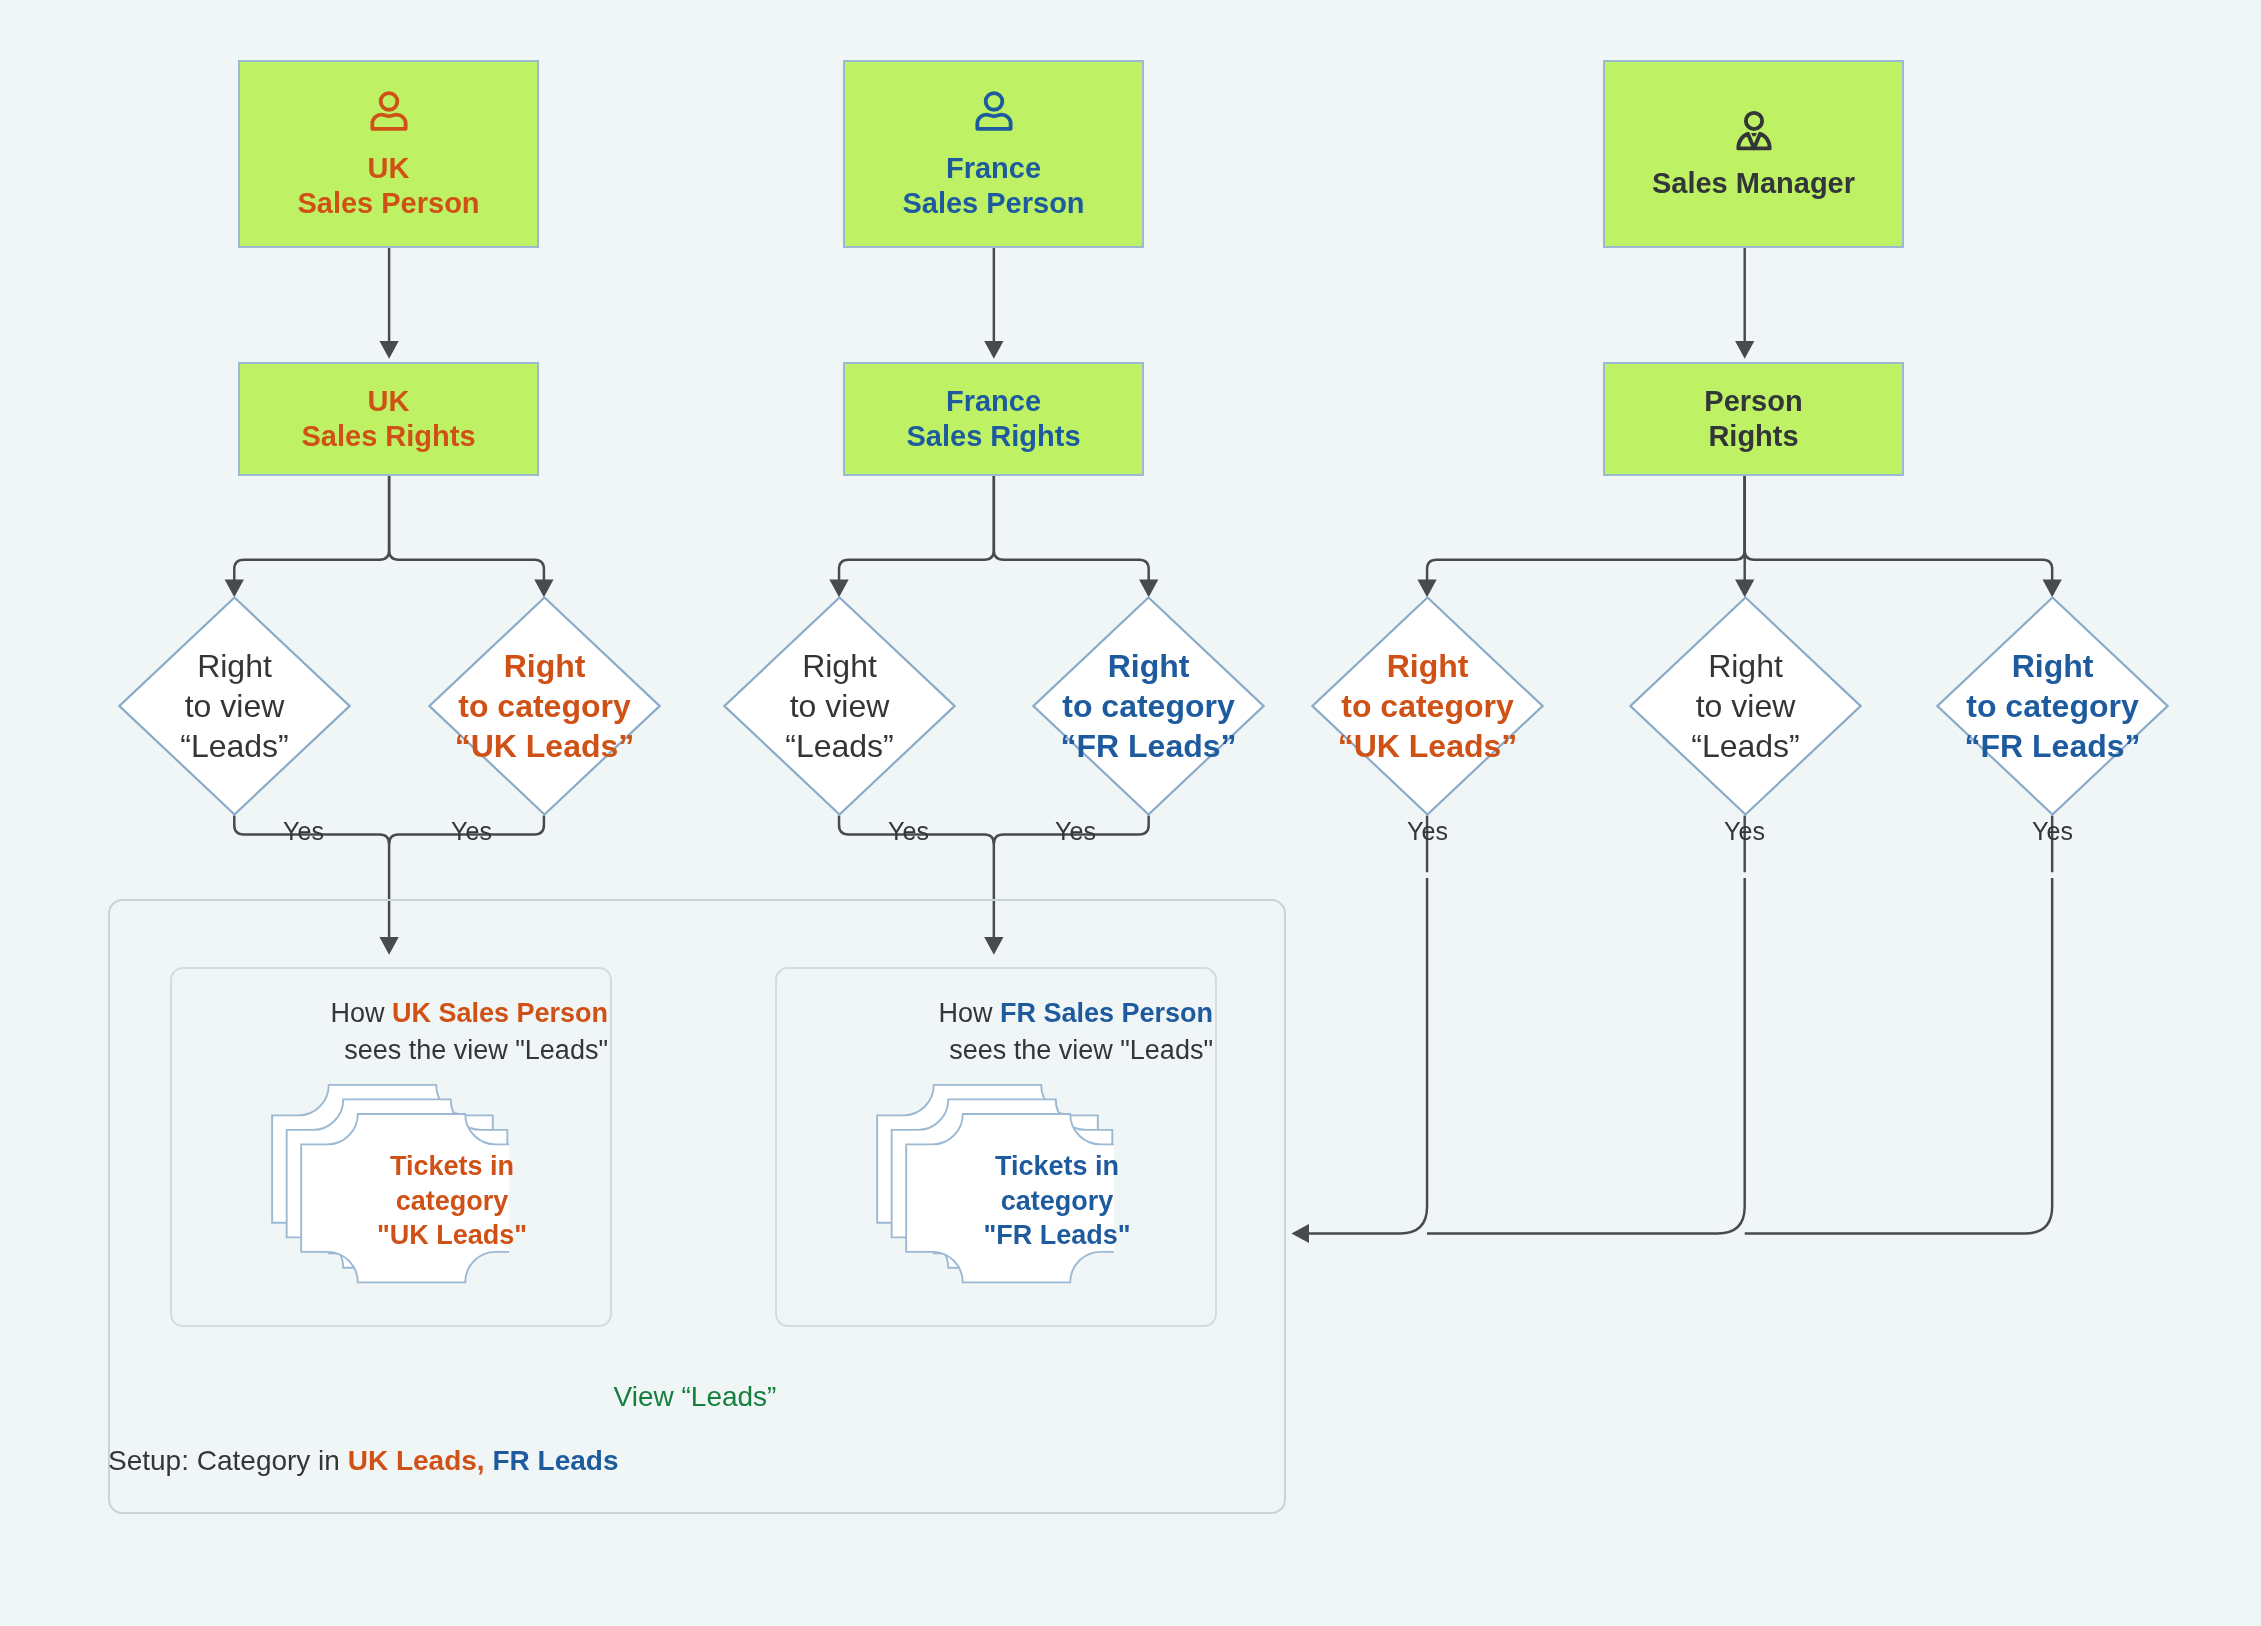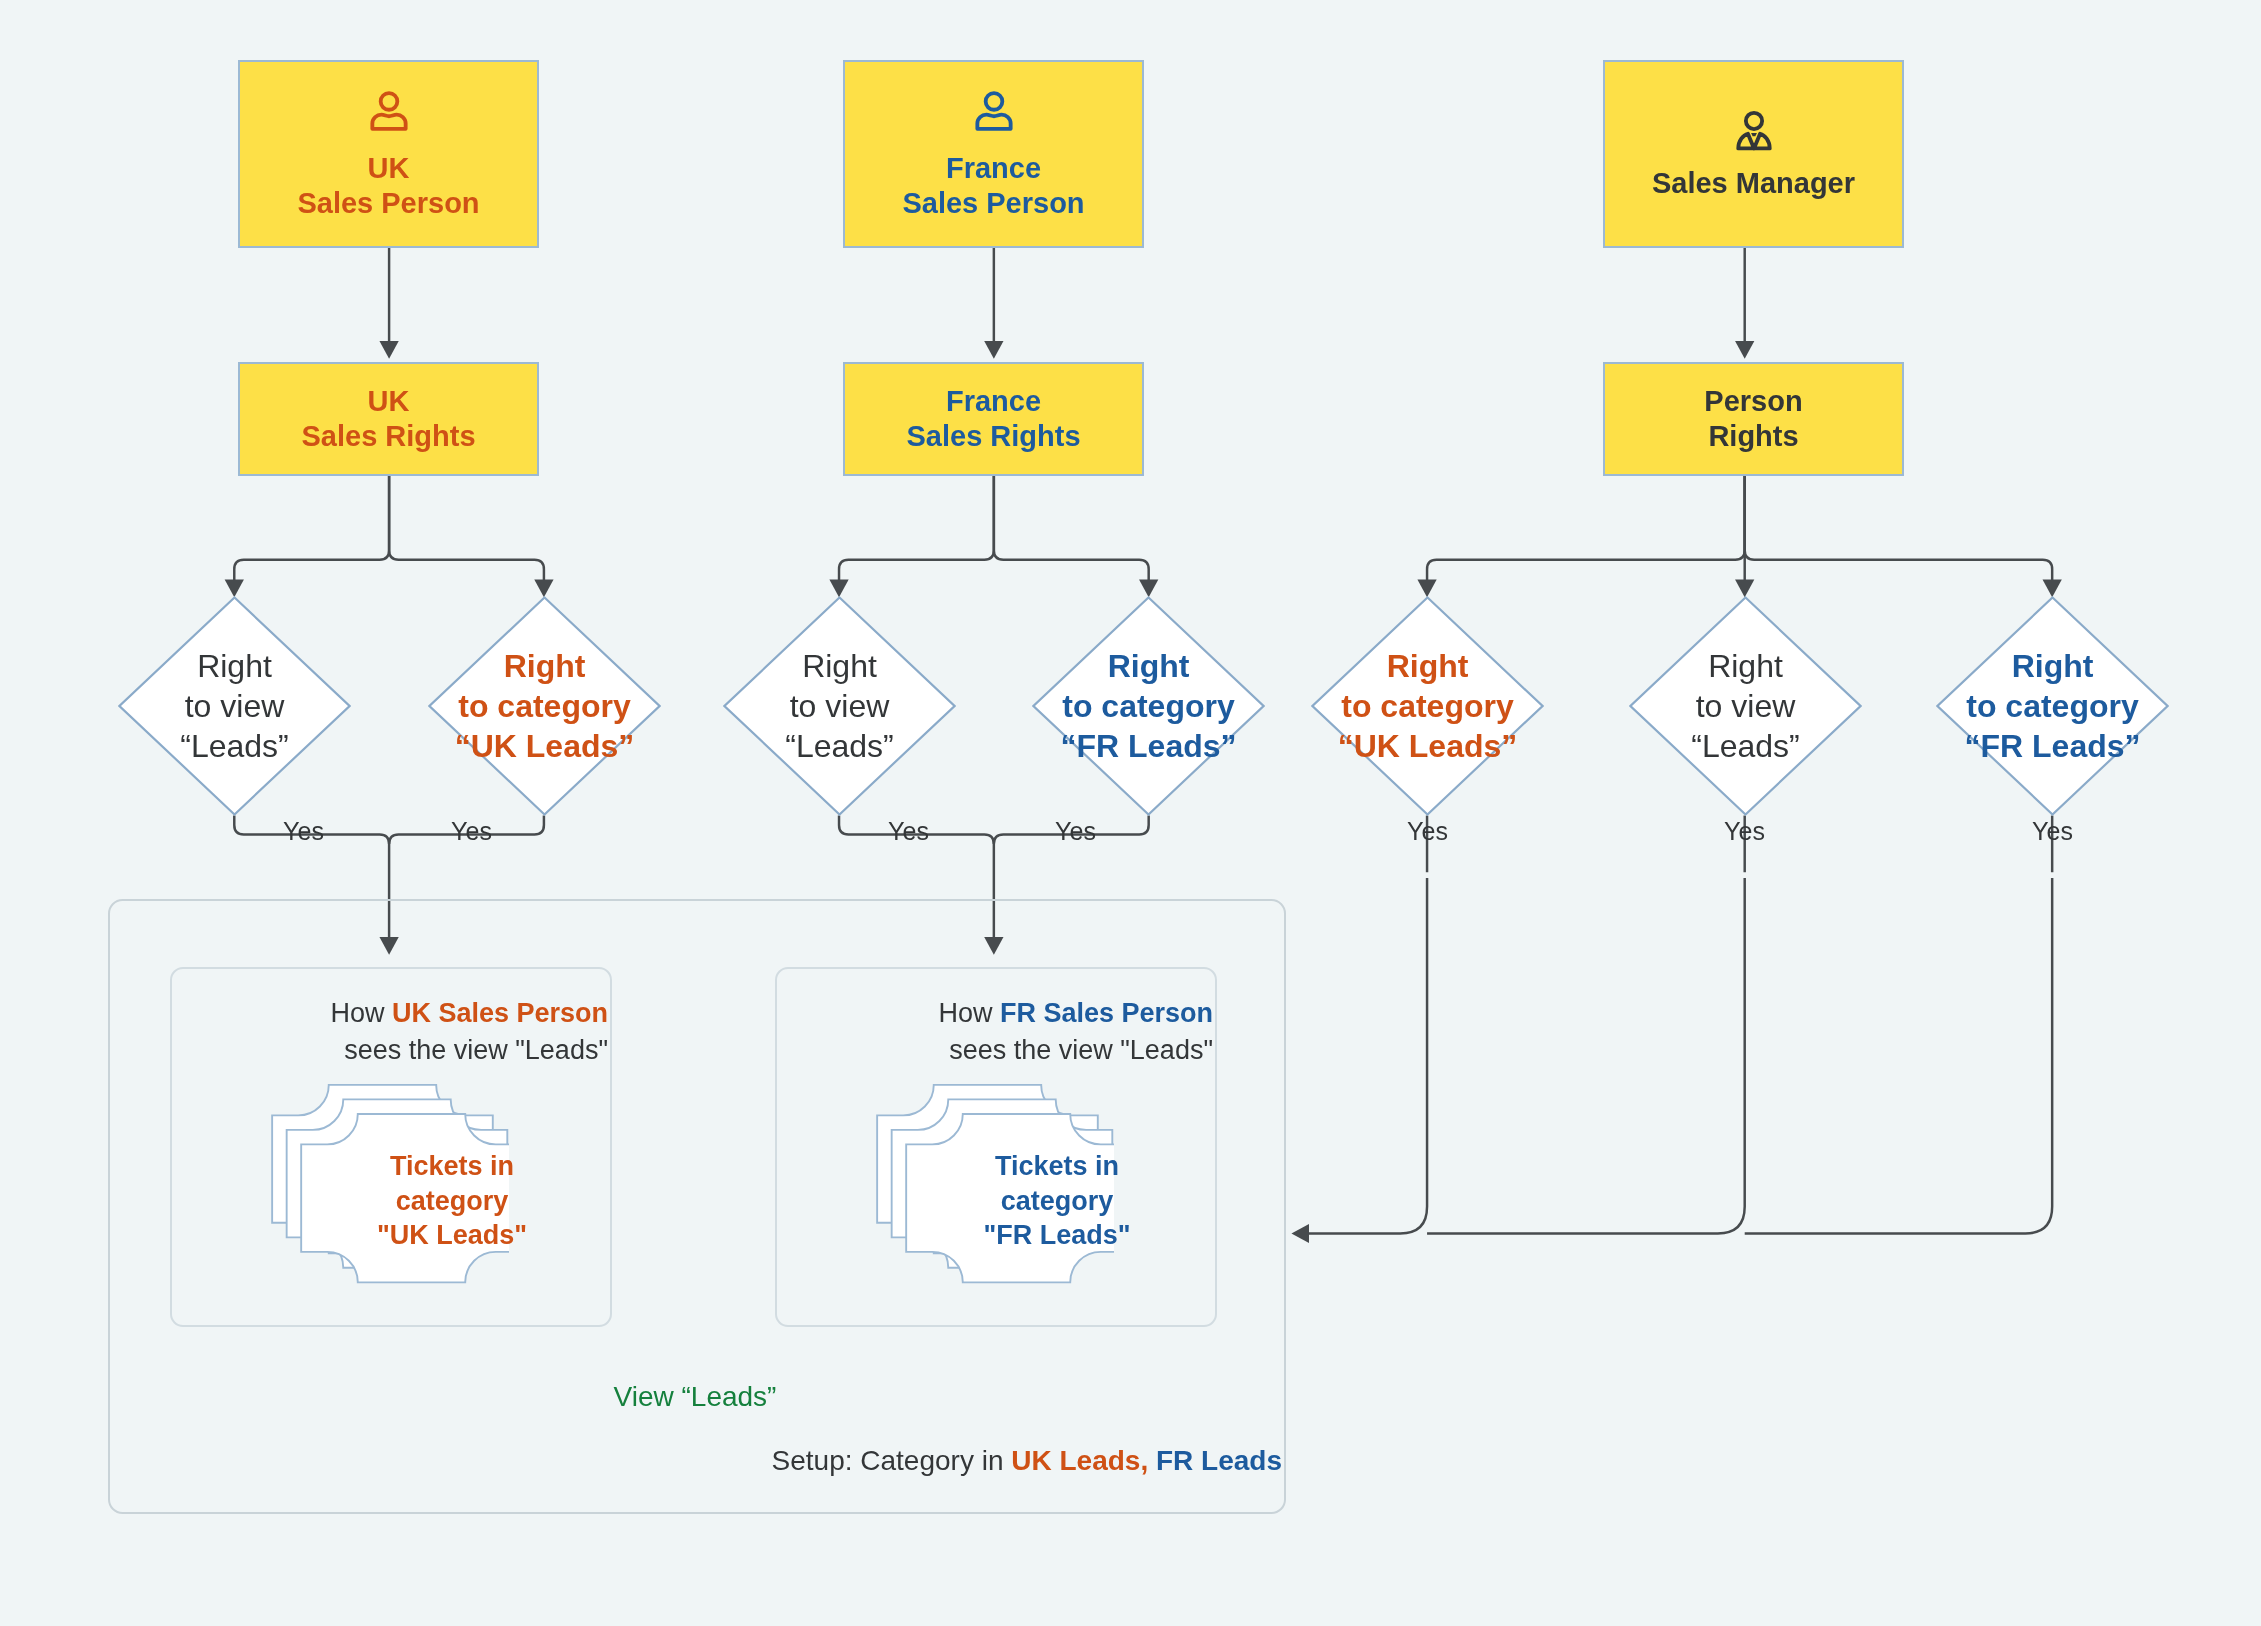--- a/index.html
+++ b/index.html
@@ -10,21 +10,21 @@
     overflow:hidden;
     position:relative;
   }
   #stage{position:absolute;left:0;top:0;width:2261px;height:1626px;}
   svg.layer{position:absolute;left:0;top:0;width:2261px;height:1626px;pointer-events:none;}
 
   .node{position:absolute;box-sizing:border-box;}
 
   
   .boxcard{
-    background:#fde047;border:2.2px solid #9cb9d4;
+    background:#bef264;border:2.2px solid #9cb9d4;
     display:flex;flex-direction:column;align-items:center;justify-content:center;
     text-align:center;line-height:1.22;
   }
   .t-orange{color:#cf5115;}
   .t-blue{color:#1d5b9e;}
   .t-dark{color:#333638;}
 
   .persontitle{font-size:29px;font-weight:bold;margin-top:10.2px;}
   .righttitle{font-size:29px;font-weight:bold;}
 
@@ -51,21 +51,21 @@
     position:absolute;width:100%;text-align:right;font-size:27px;color:#333638;line-height:1.36;
   }
   .cardhead b{font-weight:bold;}
 
   .ticketlabel{
     position:absolute;width:100%;text-align:center;
     font-size:27px;font-weight:bold;line-height:1.28;padding-left:48px;
   }
 
   .viewtitle{position:absolute;text-align:center;font-size:28px;color:#15803d;width:100%;}
-  .setup{position:absolute;text-align:right;font-size:28px;color:#333638;width:100%;line-height:1.42;}
+  .setup{position:absolute;text-align:left;font-size:28px;color:#333638;width:100%;line-height:1.42;}
   .setup b{font-weight:bold;}
 </style>
 </head>
 <body>
 
 <div id="stage">
 
   <svg class="layer" viewBox="0 0 3110 2237">
     <defs>
       <marker id="ah" markerWidth="9" markerHeight="9" refX="3.2" refY="4.5" orient="auto" markerUnits="strokeWidth">

